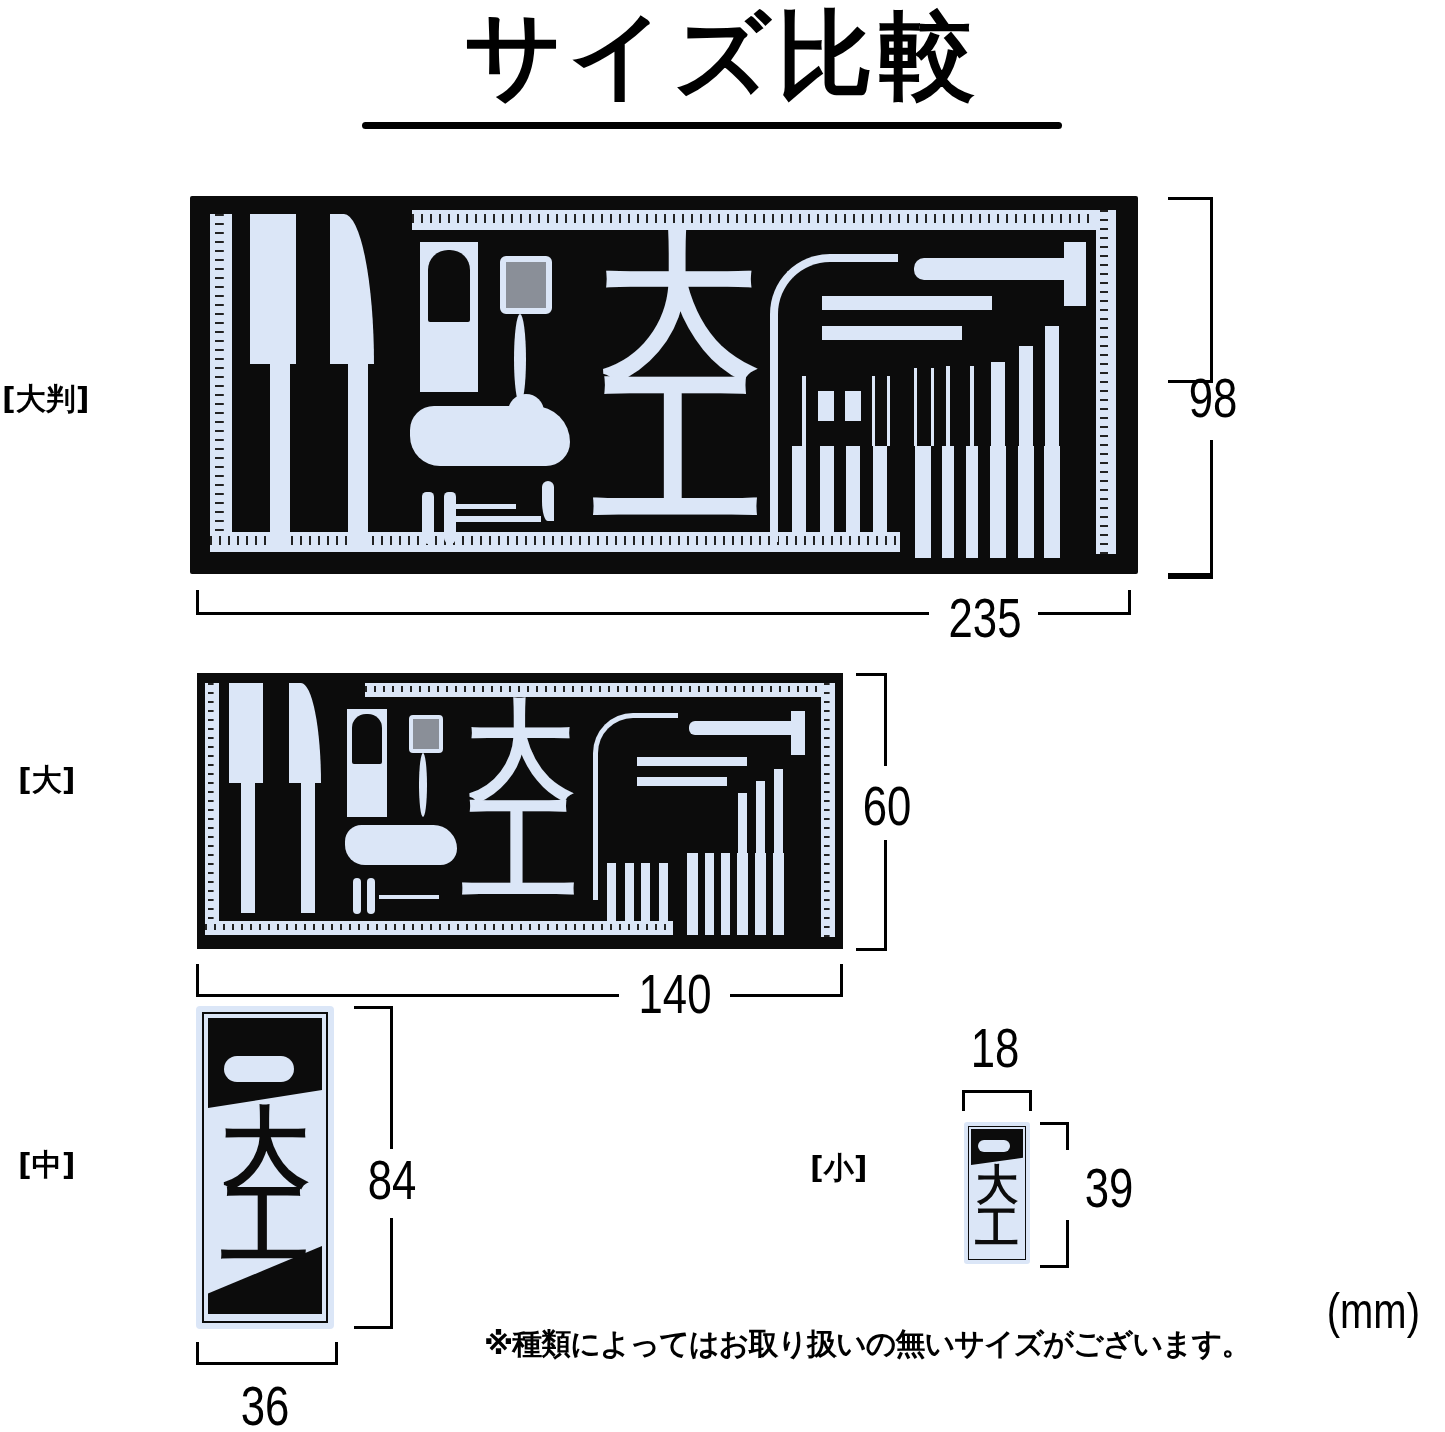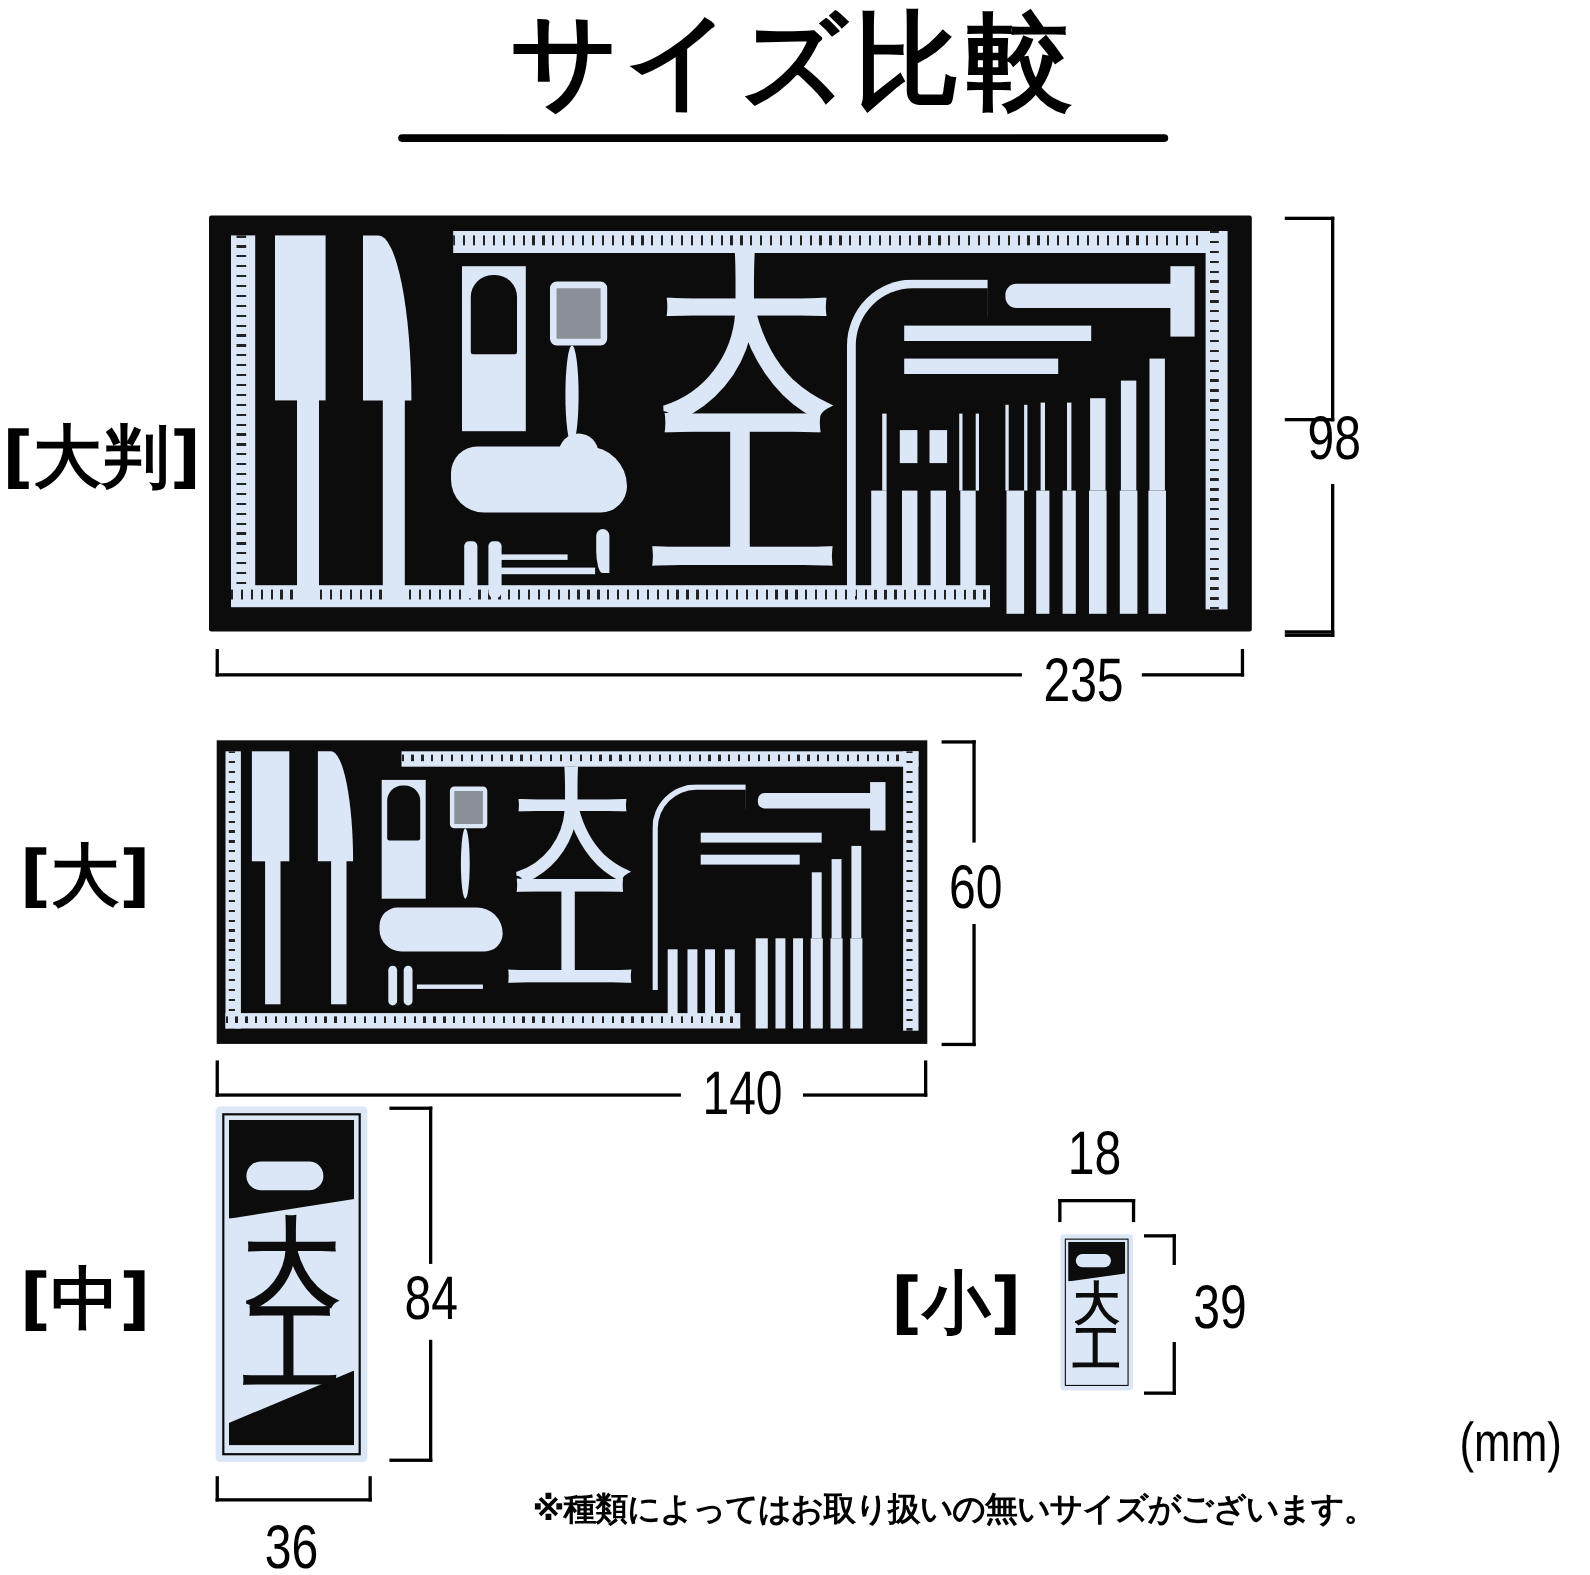--- a/index.html
+++ b/index.html
@@ -2,21 +2,21 @@
 <html><head>
 <meta charset="utf-8">
 <style>
   html, body { margin: 0; padding: 0; background: #ffffff; }
   body { width: 1445px; height: 1432px; position: relative; overflow: hidden;
          font-family: "DejaVu Sans", sans-serif; color: #000; }
   .abs { position: absolute; }
   .title { left: 0; width: 1445px; top: 0; height: 110px; text-align: center;
            font-size: 96px; font-weight: bold; line-height: 110px; letter-spacing: 6px; }
   .title-rule { left: 362px; top: 122px; width: 700px; height: 7px; background: #000; border-radius: 4px; }
-  .size-label { font-size: 62px; font-weight: bold; line-height: 1; white-space: nowrap; }
+  .size-label { font-size: 30px; font-weight: bold; line-height: 1; white-space: nowrap; }
   .dim { font-family: "Liberation Sans", sans-serif; font-size: 56px; line-height: 1;
          transform: scaleX(0.78); transform-origin: center; white-space: nowrap; text-align: center; }
   .bracket-v { border: 3px solid #000; border-left: none; }
   .bracket-h-down { border: 3px solid #000; border-top: none; }
   .bracket-h-up { border: 3px solid #000; border-bottom: none; }
   .card { background: #0c0c0c; overflow: hidden; }
   .pale { background: #dbe6f7; }
   .ruler-h { background-color: #dbe6f7;
     background-image: repeating-linear-gradient(90deg, #222 0 2px, transparent 2px 9px); 
     background-size: 100% 45%; background-repeat: no-repeat; background-position: 0 35%; }
@@ -188,13 +188,13 @@
   <div class="abs pale" style="left:14px; top:18px; width:32px; height:12px; border-radius:6px;"></div>
   <div class="abs kanji-b" style="left:8px; top:42px; width:50px; font-size:42px;">大</div>
   <div class="abs kanji-b" style="left:8px; top:84px; width:50px; font-size:44px;">工</div>
 </div>
 
 <div class="abs bracket-v" style="left:1040px; top:1122px; width:26px; height:140px;"></div>
 <div class="abs" style="left:1062px; top:1150px; width:8px; height:70px; background:#fff;"></div>
 <div class="abs dim" style="left:1064px; top:1160px; width:90px;">39</div>
 
 <div class="abs unit" style="left:1300px; top:1282px; width:120px; text-align:right;">(mm)</div>
-<div class="abs note" style="left:484px; top:1352px;">※種類によってはお取り扱いの無いサイズがございます。</div>
+<div class="abs note" style="left:484px; top:1324px;">※種類によってはお取り扱いの無いサイズがございます。</div>
 
 </body></html>

